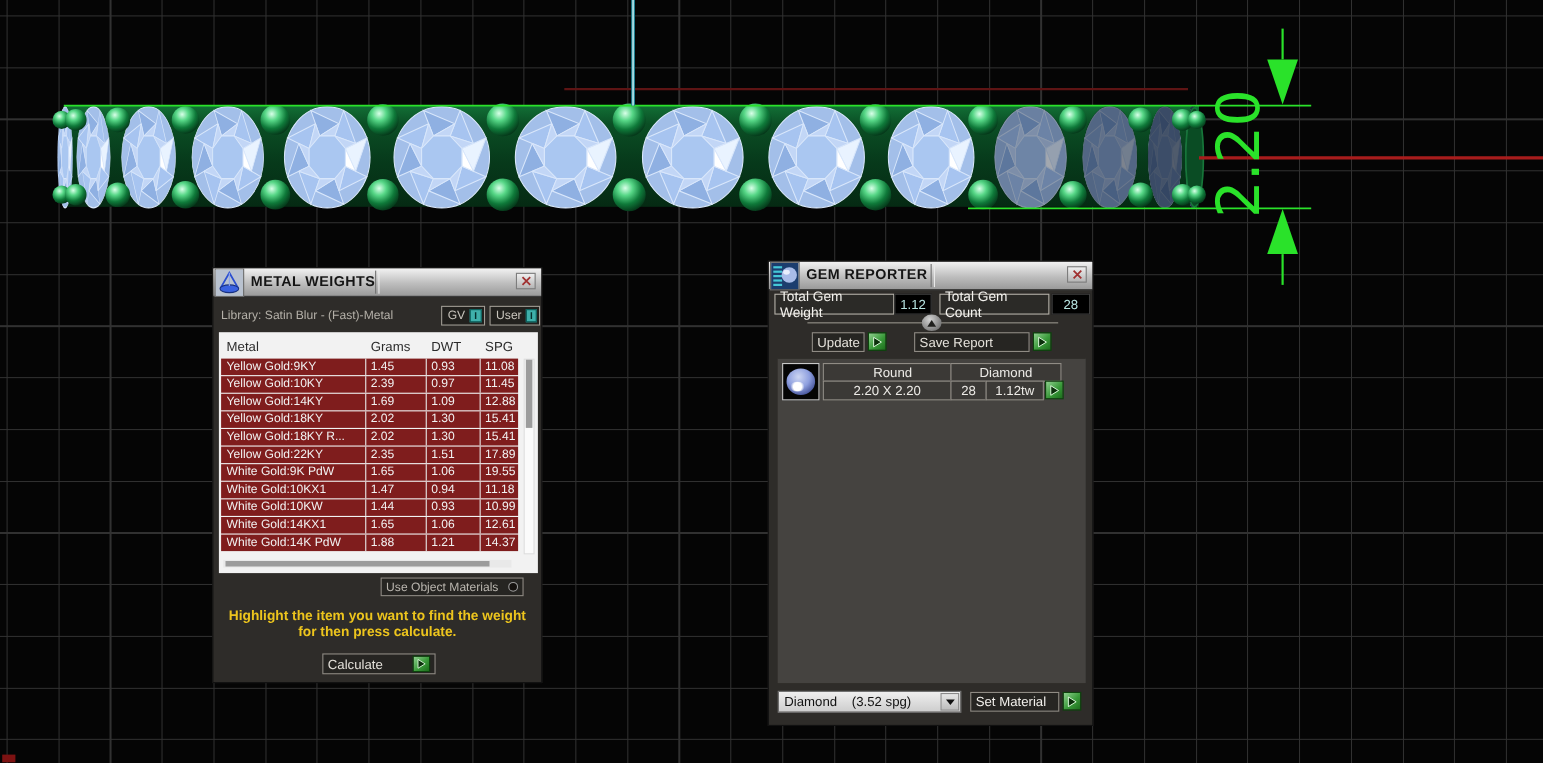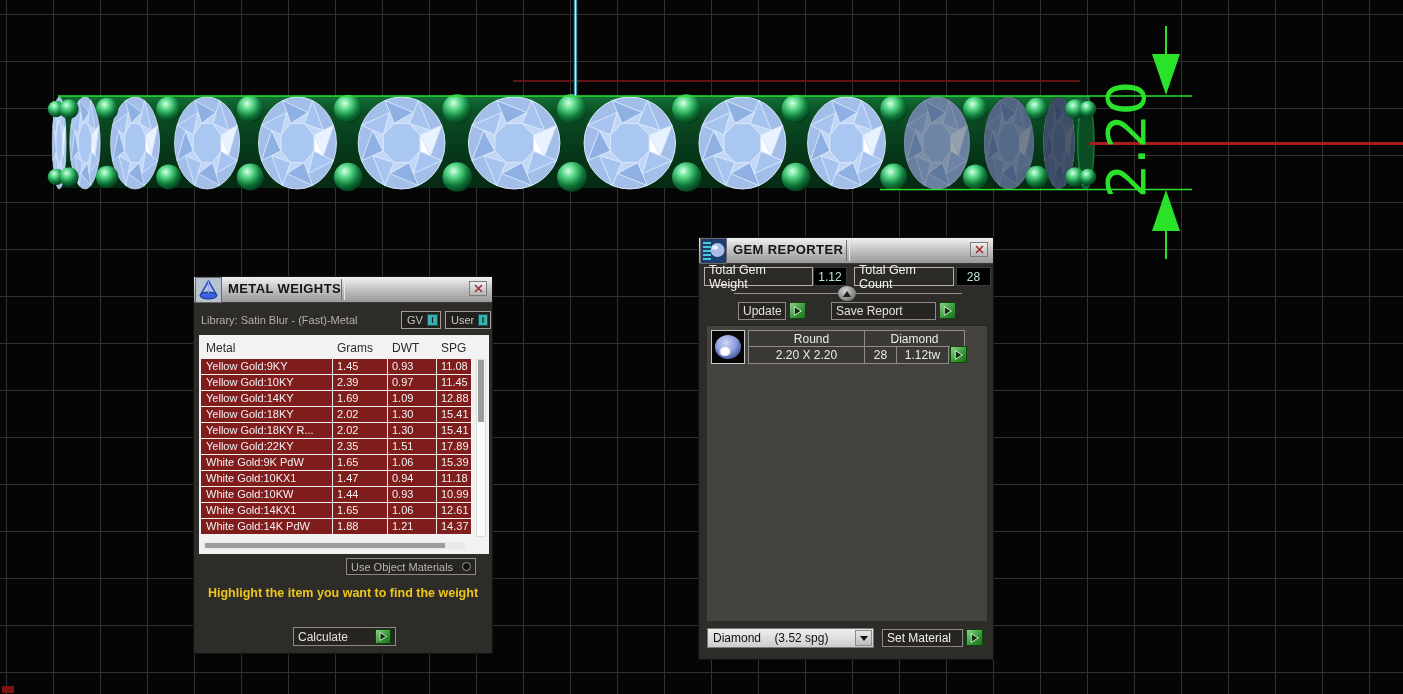--- a/index.html
+++ b/index.html
@@ -29,21 +29,21 @@
     display:flex;align-items:center;box-sizing:border-box;padding:0 4px;}
   .go-btn{width:17px;height:17px;background:linear-gradient(135deg,#8fd08f,#3a9a3a 55%,#1c6e1c);
     border:1px solid #0c440c;box-sizing:border-box;display:flex;align-items:center;justify-content:center;}
   .tealtoggle{position:absolute;height:18px;border:1px solid #a19d95;background:#21201d;
     display:flex;align-items:center;gap:4px;padding:0 2px 0 5px;box-sizing:border-box;
     color:#c9c5bd;font-size:11px;}
   .tealtoggle .ind{width:12px;height:12px;background:#3fb0ab;border:1px solid #0b5c58;box-sizing:border-box;
     color:#06302e;font-size:9px;font-weight:bold;text-align:center;line-height:11px;}
 
   
-  #metal-weights{left:193px;top:243px;width:300px;height:378px;margin-top:33px;}
+  #metal-weights{left:193px;top:243px;width:300px;height:378px;}
   .lib-label{position:absolute;left:7px;top:37px;font-size:11px;color:#b4b0a8;text-align:right;}
   .table-panel{position:absolute;left:5px;top:58px;width:290px;height:219px;background:#f2f2f2;}
   .tbl-header{position:absolute;left:2px;top:2px;height:21px;width:270px;color:#2b2b2b;font-size:12px;}
   .tbl-header span{position:absolute;top:4px;}
   .rows{position:absolute;left:2px;top:24px;width:270px;}
   .trow{position:relative;height:15px;margin-bottom:1px;background:#7f1d1d;color:#f2f2f2;font-size:11px;}
   .trow .c{position:absolute;top:1px;white-space:nowrap;overflow:hidden;}
   .vsb{position:absolute;right:3px;top:24px;width:10px;height:178px;background:#fbfbfb;border:1px solid #dcdcdc;box-sizing:border-box;}
   .vsb .thumb{position:absolute;left:1px;top:0;width:6px;height:62px;background:#9c9c9c;}
   .hsb{position:absolute;left:4px;bottom:5px;width:262px;height:7px;background:#e9e9e9;}
@@ -523,21 +523,21 @@
             <span style="position: absolute; top: 0px; bottom: 0px; width: 1px; background: rgb(233, 233, 233); left: 235px;"></span>
             <span class="c" style="left: 240px; width: 30px;">17.89</span>
           </div>
           <div class="trow">
             <span class="c" style="left: 5px; width: 126px;">White Gold:9K PdW</span>
             <span style="position: absolute; top: 0px; bottom: 0px; width: 1px; background: rgb(233, 233, 233); left: 131px;"></span>
             <span class="c" style="left: 136px; width: 50px;">1.65</span>
             <span style="position: absolute; top: 0px; bottom: 0px; width: 1px; background: rgb(233, 233, 233); left: 186px;"></span>
             <span class="c" style="left: 191px; width: 44px;">1.06</span>
             <span style="position: absolute; top: 0px; bottom: 0px; width: 1px; background: rgb(233, 233, 233); left: 235px;"></span>
-            <span class="c" style="left: 240px; width: 30px;">15.39</span>
+            <span class="c" style="left: 240px; width: 30px;">19.55</span>
           </div>
           <div class="trow">
             <span class="c" style="left: 5px; width: 126px;">White Gold:10KX1</span>
             <span style="position: absolute; top: 0px; bottom: 0px; width: 1px; background: rgb(233, 233, 233); left: 131px;"></span>
             <span class="c" style="left: 136px; width: 50px;">1.47</span>
             <span style="position: absolute; top: 0px; bottom: 0px; width: 1px; background: rgb(233, 233, 233); left: 186px;"></span>
             <span class="c" style="left: 191px; width: 44px;">0.94</span>
             <span style="position: absolute; top: 0px; bottom: 0px; width: 1px; background: rgb(233, 233, 233); left: 235px;"></span>
             <span class="c" style="left: 240px; width: 30px;">11.18</span>
           </div>
@@ -577,20 +577,21 @@
         </div>
     </div>
 
     <div class="dark-btn uom">
       <span>Use Object Materials</span>
       <span class="radio"></span>
     </div>
 
     <div class="hint">
       <div>Highlight the item you want to find the weight</div>
+      <div>for then press calculate.</div>
     </div>
 
     <div class="dark-btn calc-btn">
       <span>Calculate</span>
       <span class="go-btn" style="width:16px;height:15px;">
         <svg width="10" height="11" viewBox="0 0 10 11">
             <polygon points="2,1.5 8.5,5.5 2,9.5" fill="#0b300b" stroke="#dfffdf" stroke-width="0.8"></polygon>
           </svg>
       </span>
     </div>

